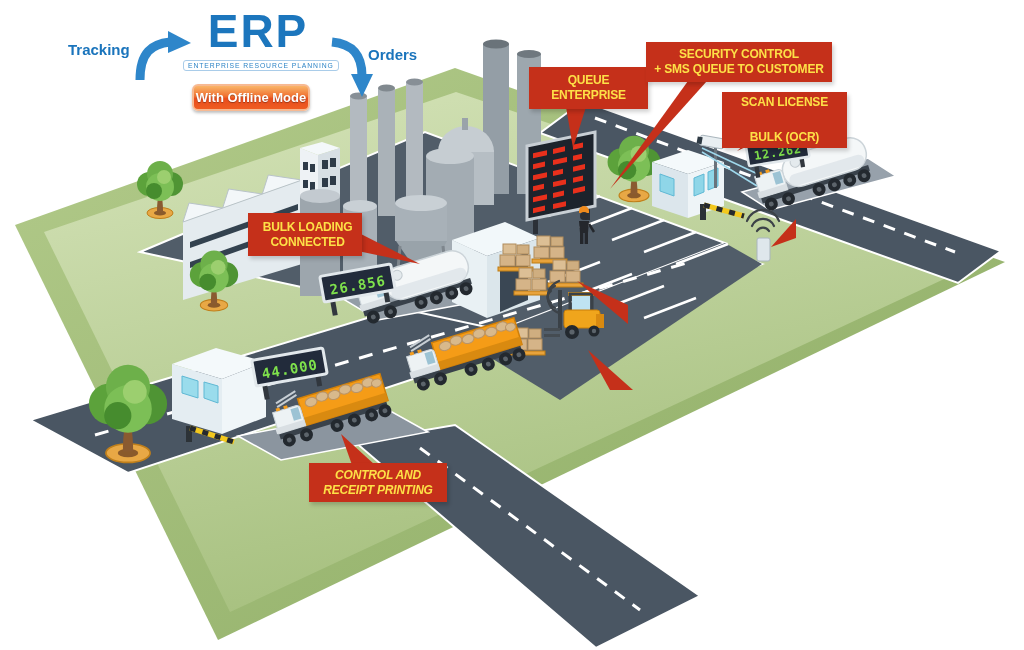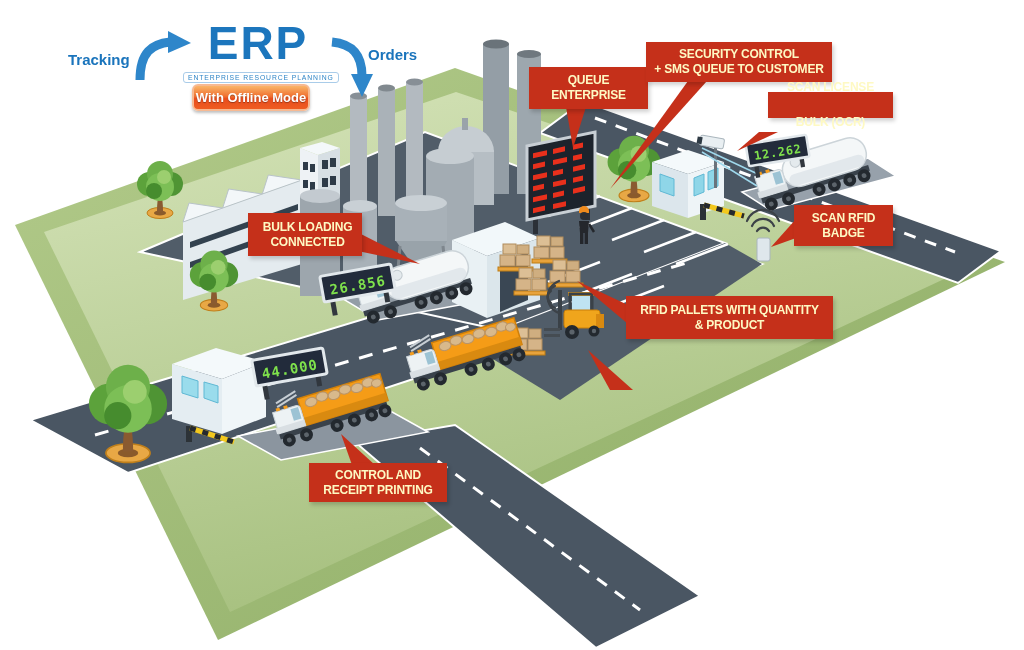--- a/index.html
+++ b/index.html
@@ -1,36 +1,36 @@
 <!DOCTYPE html>
 <html><head>
 <meta charset="utf-8">
 <style>
   html,body{margin:0;padding:0;background:#fff;}
   .stage{position:relative;width:1024px;height:650px;background:#ffffff;overflow:hidden;
          font-family:"Liberation Sans",sans-serif;}
   .stage svg{position:absolute;left:0;top:0;}
   
-  .callout{position:absolute;background:#c5301a;color:#fef9c3;font-weight:bold;text-align:center;
+  .callout{position:absolute;background:#c5301a;color:#fde047;font-weight:bold;text-align:center;
            display:flex;flex-direction:column;justify-content:center;font-size:12px;line-height:1.22;
            letter-spacing:-0.2px;padding:3px 5px;box-sizing:border-box;
            box-shadow:2px 3px 4px rgba(0,0,0,.18);z-index:5;}
   #co-queue{left:529px;top:67px;width:119px;height:42px;}
   #co-security{left:646px;top:42px;width:186px;height:40px;}
-  #co-license{left:768px;top:92px;width:125px;height:26px;gap:20px;}
+  #co-license{left:722px;top:92px;width:125px;height:56px;gap:20px;}
   #co-rfidbadge{left:794px;top:205px;width:99px;height:41px;}
   #co-bulk{left:248px;top:213px;width:114px;height:43px;padding-left:10px;}
   #co-pallets{left:626px;top:296px;width:207px;height:43px;}
   #co-connected{left:577px;top:389px;width:164px;height:38px;}
-  #co-receipt{left:309px;top:463px;width:138px;height:39px;}
+  #co-receipt{left:309px;top:463px;width:138px;height:39px;font-style:italic;}
   
   .blue-label{position:absolute;color:#1a74bc;font-weight:bold;font-size:15px;z-index:6;}
-  #lbl-tracking{left:68px;top:51px;}
+  #lbl-tracking{left:68px;top:41px;}
   #lbl-orders{left:368px;top:46px;}
-  .erp-logo{position:absolute;left:183px;top:20px;width:150px;text-align:center;z-index:6;}
+  .erp-logo{position:absolute;left:183px;top:8px;width:150px;text-align:center;z-index:6;}
   .erp-brand{color:#1c76bd;font-weight:bold;font-size:46px;line-height:1;letter-spacing:2px;}
   .erp-sub{display:inline-block;border:1px solid #a9cce9;border-radius:3px;color:#2d84c6;
            font-size:6.8px;letter-spacing:0.9px;padding:1px 4px;margin-top:1px;white-space:nowrap;}
   .offline-btn{position:absolute;left:192px;top:84px;width:118px;height:27px;border-radius:6px;
            background:linear-gradient(180deg,#f9b568 0%,#f07031 45%,#e84d1d 55%,#ef5c22 100%);
            border:2px solid #f7b992;color:#fff;font-weight:bold;font-size:13px;
            display:flex;align-items:center;justify-content:center;z-index:6;
            text-shadow:0 1px 1px rgba(0,0,0,.35);box-shadow:0 2px 3px rgba(0,0,0,.25);box-sizing:border-box;}
 </style>
 </head>
@@ -411,30 +411,22 @@
   <div>ENTERPRISE</div>
 </div>
 <div class="callout" id="co-security">
   <div>SECURITY CONTROL</div>
   <div>+ SMS QUEUE TO CUSTOMER</div>
 </div>
 <div class="callout" id="co-license">
   <div>SCAN LICENSE</div>
   <div>BULK (OCR)</div>
 </div>
-<div class="callout" id="co-rfidbadge">
-  <div>SCAN RFID</div>
-  <div>BADGE</div>
-</div>
 <div class="callout" id="co-bulk">
   <div>BULK LOADING</div>
   <div>CONNECTED</div>
 </div>
-<div class="callout" id="co-pallets">
-  <div>RFID PALLETS WITH QUANTITY</div>
-  <div>&amp; PRODUCT</div>
-</div>
 <div class="callout" id="co-receipt">
   <div>CONTROL AND</div>
   <div>RECEIPT PRINTING</div>
 </div>
 
 </div>
 
 </body></html>

